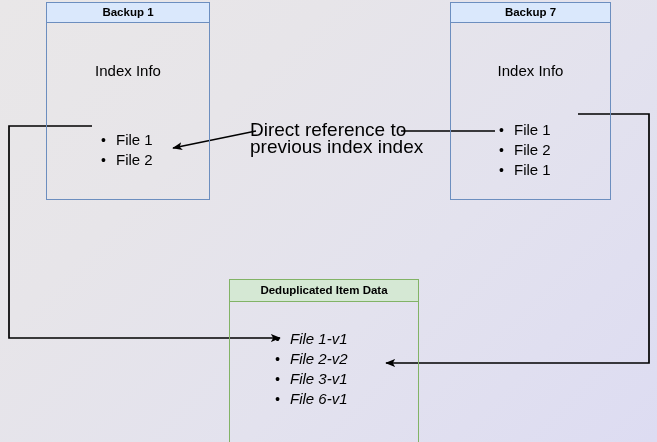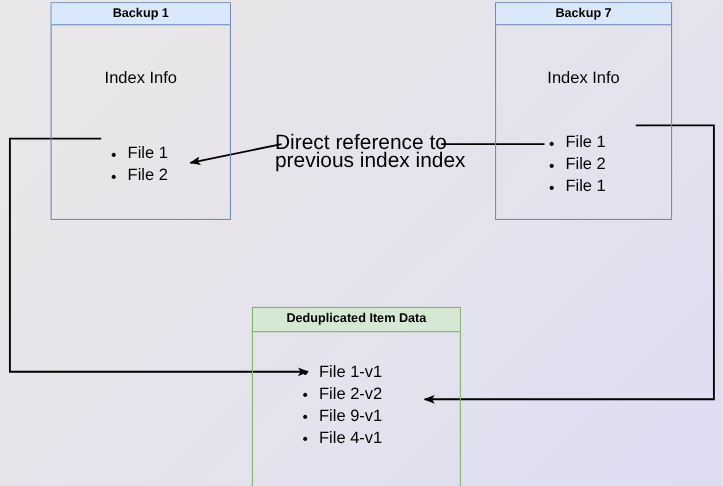--- a/index.html
+++ b/index.html
@@ -154,26 +154,26 @@
         <li>File 2</li>
         <li>File 1</li>
       </ul>
     </div>
   </div>
 
   <div class="node dedup-box" style="left:229px; top:279px; width:190px; height:188px;">
     <div class="node-header">
       <span>Deduplicated Item Data</span>
     </div>
-    <div class="node-body" style="height:135px;">
+    <div class="node-body" style="height:135px;font-style:italic;">
       <ul class="file-list" style="left:45px; top:27px;">
         <li>File 1-v1</li>
         <li>File 2-v2</li>
-        <li>File 9-v1</li>
-        <li>File 4-v1</li>
+        <li>File 3-v1</li>
+        <li>File 6-v1</li>
       </ul>
     </div>
   </div>
 
   <div class="edge-label" style="left:250px; top:121px; width:156px;">
     <div>Direct reference to</div>
     <div>previous index index</div>
   </div>
 
 </div>

